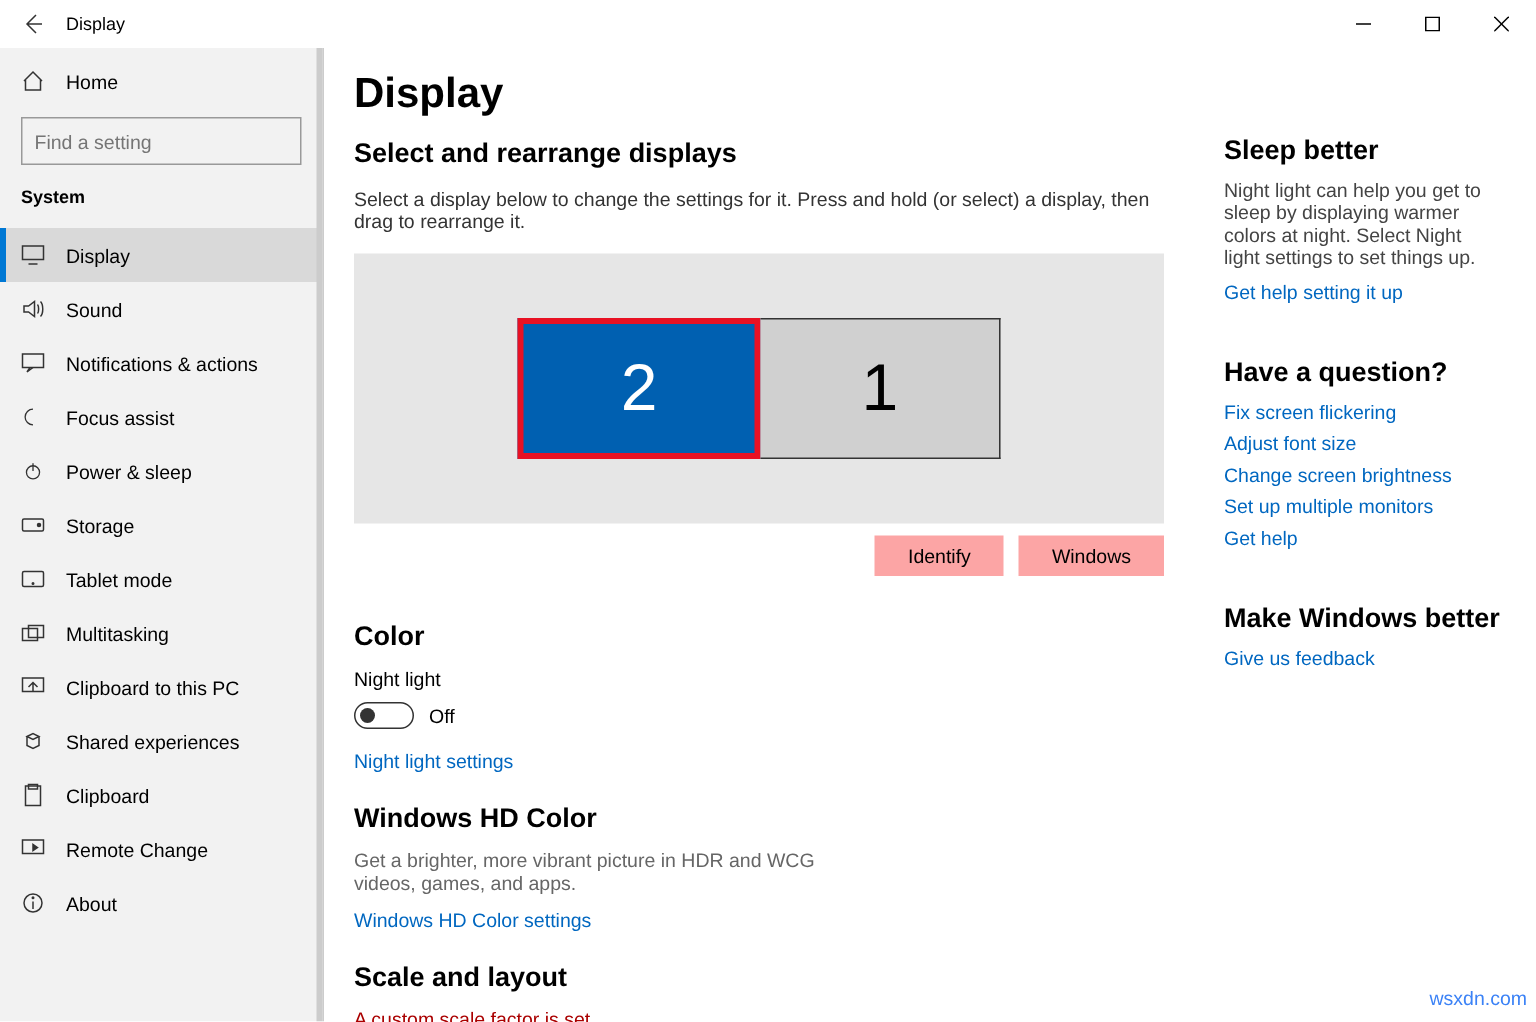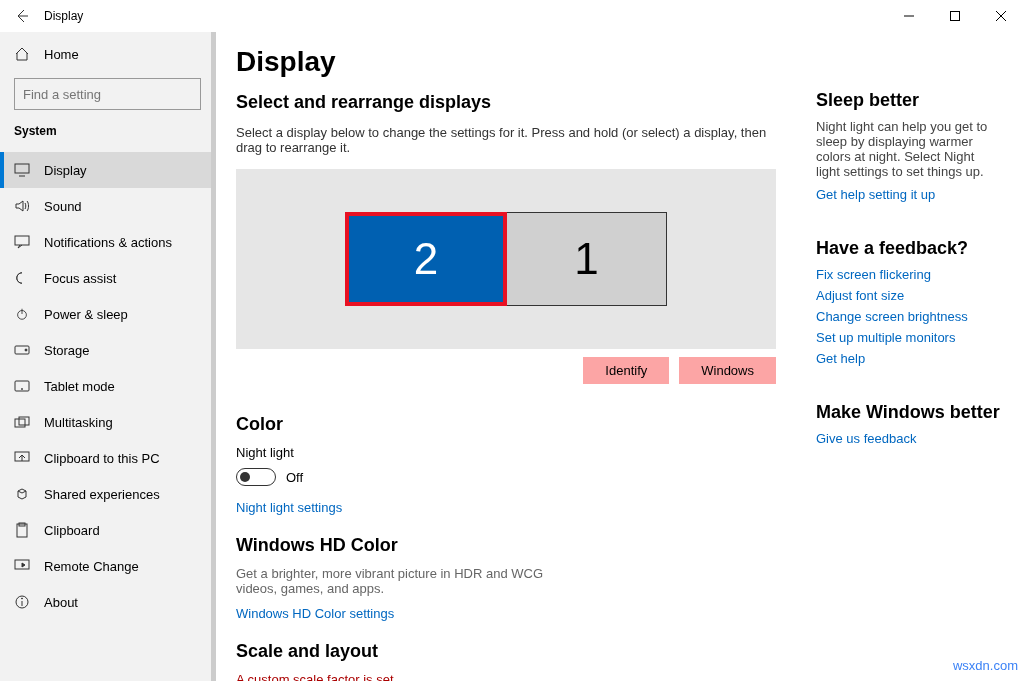--- a/index.html
+++ b/index.html
@@ -247,21 +247,21 @@
       <div class="sub-h2">Scale and layout</div>
       <div class="warning">A custom scale factor is set.</div>
 
     </div>
 
     <div class="content-aside">
       <div class="aside-heading first">Sleep better</div>
       <div class="aside-text">Night light can help you get to sleep by displaying warmer colors at night. Select Night light settings to set things up.</div>
       <a class="link">Get help setting it up</a>
 
-      <div class="aside-heading">Have a feedback?</div>
+      <div class="aside-heading">Have a question?</div>
       <a class="link">Fix screen flickering</a>
       <a class="link">Adjust font size</a>
       <a class="link">Change screen brightness</a>
       <a class="link">Set up multiple monitors</a>
       <a class="link">Get help</a>
 
       <div class="aside-heading">Make Windows better</div>
       <a class="link">Give us feedback</a>
     </div>
   </div>

